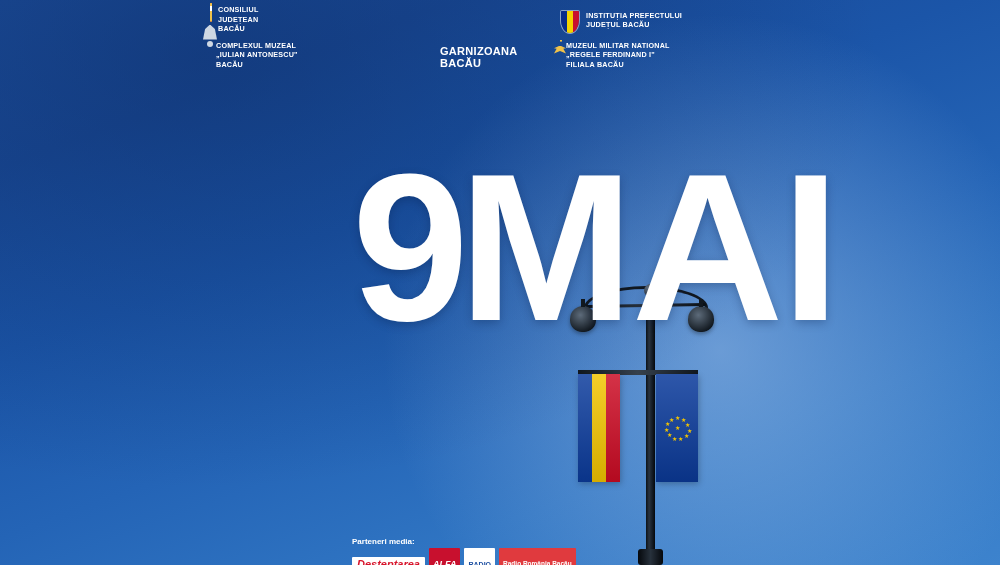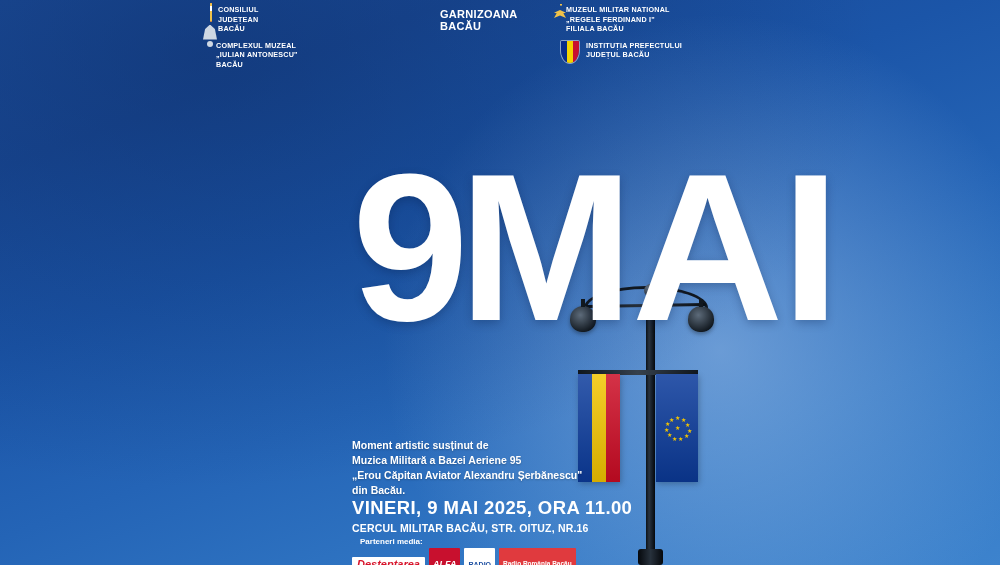--- a/index.html
+++ b/index.html
@@ -20,21 +20,21 @@
   #poster::after {
     content:"";
     position:absolute; inset:0;
     background: radial-gradient(ellipse at 20% 10%, rgba(10,40,95,0.45) 0%, rgba(10,40,95,0) 60%);
     pointer-events:none;
   }
 
   
   .header {
     position: absolute; top: 4px; left: 0; width: 100%;
-    display: flex; justify-content: center; align-items: flex-start;
+    display: flex; justify-content: center; align-items: flex-end;
     gap: 0px;
     z-index: 5;
   }
   .logo-col { display: flex; flex-direction: column; gap: 6px; }
   .logo-col.left { width: 230px; align-items: flex-start; padding-left: 0; }
   .logo-col.mid  { width: 120px; align-items: center; padding-top: 4px; }
   .logo-col.right{ width: 230px; align-items: flex-start; }
 
   .logo-row { display: flex; align-items: flex-start; gap: 6px; }
   .logo-mark { flex: 0 0 auto; }
@@ -206,21 +206,21 @@
     position:absolute; left: 352px; top: 497px; z-index: 6;
     color:#ffffff; font-weight: bold;
   }
   .when .l1 { font-size: 18.5px; letter-spacing: .4px; }
   .when .l2 { font-size: 10.5px; letter-spacing: .2px; margin-top: 3px; }
 
   .partners {
     position:absolute; left: 352px; top: 537px; z-index: 6;
     color:#ffffff;
   }
-  .partners .plabel { font-size: 8px; font-weight: bold; margin-bottom: 2px; margin-left: 8px; }
+  .partners .plabel { font-size: 8px; font-weight: bold; margin-bottom: 2px; }
   .partners .prow { display:flex; align-items:center; gap: 4px; }
   .plogo {
     height: 14px; display:flex; align-items:center; justify-content:center;
     font-size: 8px; font-weight: bold; padding: 16px 4px; border-radius: 1px;
     white-space: nowrap;
   }
   .plogo.desteptarea { background:#ffffff; color:#d7142b; font-style: italic; font-size: 11px; padding:0 5px; }
   .plogo.a { background:#c8102e; color:#ffffff; font-style: italic; font-size: 9px; }
   .plogo.b { background:#ffffff; color:#1b4da0; font-size: 7px; }
   .plogo.c { background:#e03a3e; color:#ffffff; font-size: 6.5px; line-height:1.05; text-align:center; }
@@ -249,38 +249,38 @@
 „IULIAN ANTONESCU"
 BACĂU</span>
       </div>
     </div>
 
     <div class="logo-col mid">
       <span class="center-label">GARNIZOANA BACĂU</span>
     </div>
 
     <div class="logo-col right">
-      <div class="logo-row">
-        <span class="logo-mark">
-          <span class="crest"><span class="frame"></span><span class="eagle"></span></span>
-        </span>
-        <span class="logo-text">MUZEUL MILITAR NATIONAL
-„REGELE FERDINAND I"
-FILIALA BACĂU</span>
-      </div>
       <div class="logo-row">
         <span class="logo-mark">
           <span class="tri-shield">
               <i></i>
               <i></i>
               <i></i>
             </span>
         </span>
         <span class="logo-text">INSTITUȚIA PREFECTULUI
 JUDEȚUL BACĂU</span>
+      </div>
+      <div class="logo-row">
+        <span class="logo-mark">
+          <span class="crest"><span class="frame"></span><span class="eagle"></span></span>
+        </span>
+        <span class="logo-text">MUZEUL MILITAR NATIONAL
+„REGELE FERDINAND I"
+FILIALA BACĂU</span>
       </div>
     </div>
 
   </div>
 
   <div class="pole-wrap">
     <div class="arm-curve"></div>
     <div class="arm"></div>
     <div class="finial"></div>
     <div class="lamp l1">
@@ -307,29 +307,21 @@
         <span style="left:5px;top:2px">★</span>
         <span style="left:11px;top:10px">★</span>
       </span>
     </div>
     <div class="base"></div>
   </div>
 
   <div class="big-date"><span class="num">9</span><span class="mon">MAI</span></div>
 
 
-  <div class="artistic">Moment artistic susținut de
-Muzica Militară a Bazei Aeriene 95
-„Erou Căpitan Aviator Alexandru Șerbănescu"
-din Bacău.</div>
-
-  <div class="when">
-    <div class="l1">VINERI, 9 MAI 2025, ORA 11.00</div>
-    <div class="l2">CERCUL MILITAR BACĂU, STR. OITUZ, NR.16</div>
-  </div>
+
 
   <div class="partners">
     <div class="plabel">Parteneri media:</div>
     <div class="prow">
       <span class="plogo desteptarea">Desteptarea</span>
       <span class="plogo a">ALFA</span>
       <span class="plogo b">RADIO</span>
       <span class="plogo c">Radio
 România
 Bacău</span>

